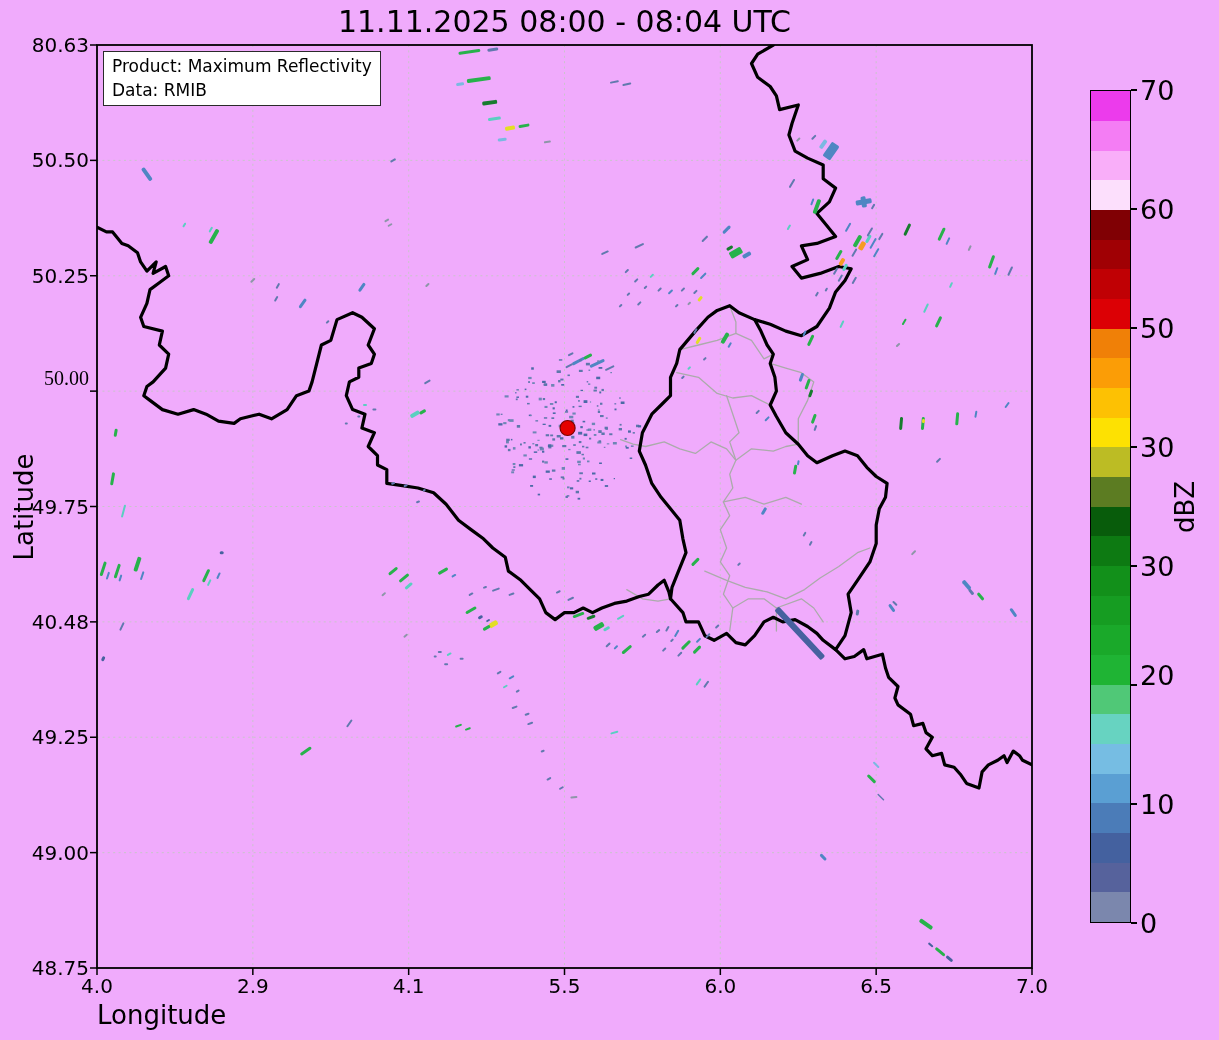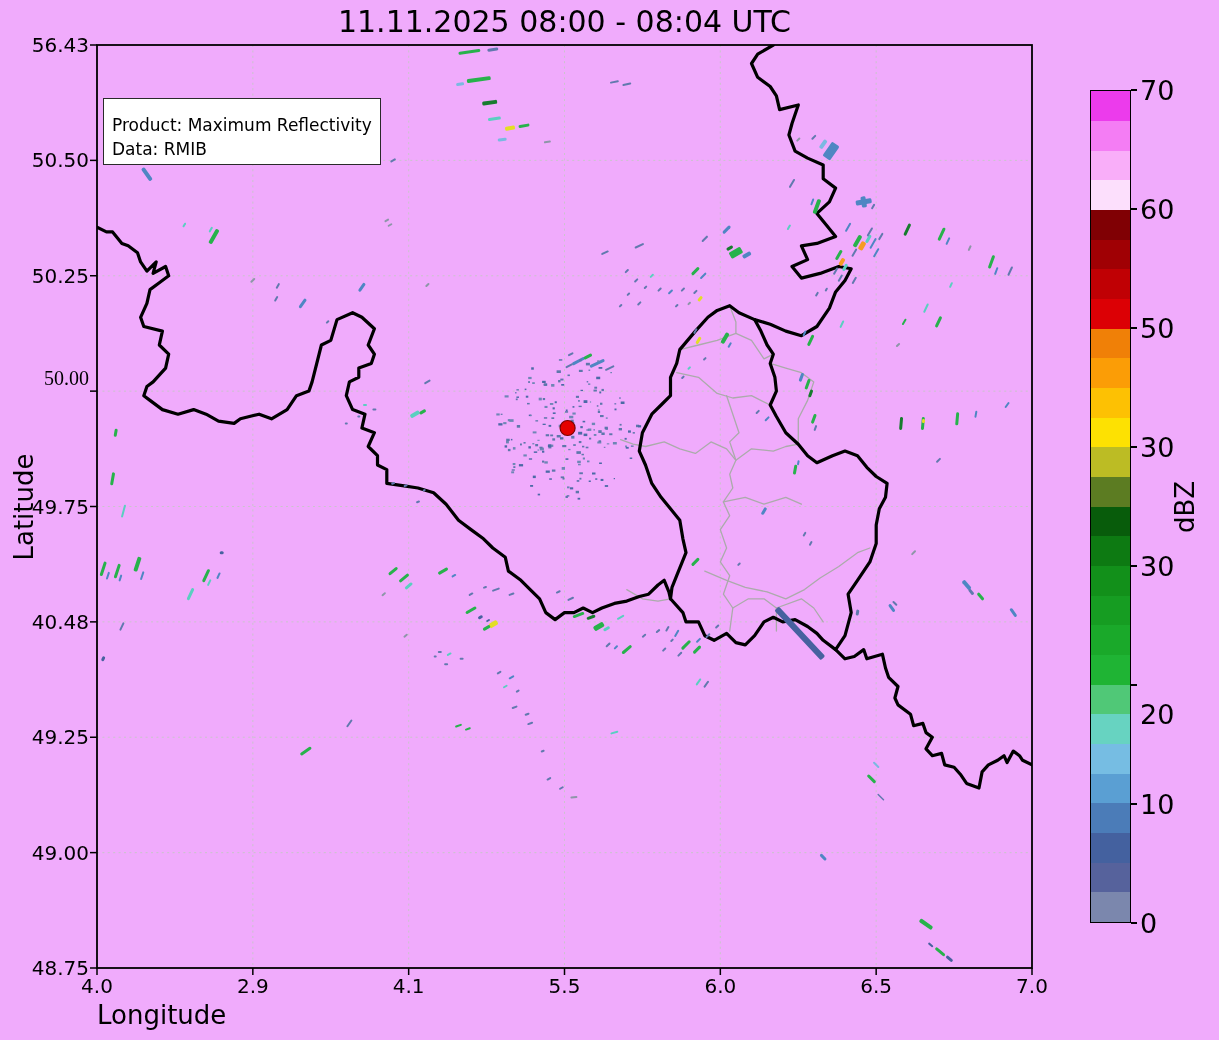--- a/index.html
+++ b/index.html
@@ -1,20 +1,20 @@
 <!DOCTYPE html>
 <html><head>
 <meta charset="utf-8">
 <style>
   html,body{margin:0;padding:0;background:#fff;}
   .fig{position:relative;width:1219px;height:1040px;background:#f0abfc;overflow:hidden;
        font-family:"DejaVu Sans","Liberation Sans",sans-serif;color:#000;}
   .title{position:absolute;left:97px;top:4px;width:935px;text-align:center;font-size:30px;}
   .prodbox{position:absolute;left:103px;top:51px;background:#fff;border:1.4px solid #2a2a2a;
-           padding:14px 8px 3px 8px;font-size:17px;line-height:1.42;white-space:nowrap;margin-top:47px;}
+           padding:2px 8px 3px 8px;font-size:17px;line-height:1.42;white-space:nowrap;}
   .xlabel{position:absolute;left:97px;top:1000px;width:935px;text-align:left;font-size:26px;}
   .ylabel{position:absolute;left:-42px;top:492px;width:132px;text-align:center;font-size:26px;
           transform:rotate(-90deg);}
   .cblabel{position:absolute;left:1143px;top:492px;width:84px;text-align:center;font-size:26px;
           transform:rotate(-90deg);}
   .ticklabel{position:absolute;font-size:20px;}
   .xtick{transform:translateX(-50%);top:974px;}
   .ytick{width:72px;left:17px;text-align:right;transform:translateY(-50%);}
   .cbtick{position:absolute;left:1140px;font-size:27px;transform:translateY(-50%);}
   .cbtickmark{position:absolute;left:1131px;width:6px;height:1.7px;background:#000;}
@@ -548,35 +548,35 @@
       <div class="cband" style="background: rgb(236, 59, 236);"></div>
     </div>
   <div class="cblabel">dBZ</div>
 <div class="ticklabel xtick" style="left: 97px;">4.0</div>
     <div class="ticklabel xtick" style="left: 252.833px;">2.9</div>
     <div class="ticklabel xtick" style="left: 408.667px;">4.1</div>
     <div class="ticklabel xtick" style="left: 564.5px;">5.5</div>
     <div class="ticklabel xtick" style="left: 720.333px;">6.0</div>
     <div class="ticklabel xtick" style="left: 876.167px;">6.5</div>
     <div class="ticklabel xtick" style="left: 1032px;">7.0</div>
-    <div class="ticklabel ytick" style="top: 45px;">56.43</div>
+    <div class="ticklabel ytick" style="top: 45px;">80.63</div>
     <div class="ticklabel ytick" style="top: 160.375px;">50.50</div>
     <div class="ticklabel ytick" style="top: 275.75px;">50.25</div>
     <div class="ticklabel ytick" style="top: 378px; font-family: Liberation Serif, serif;">50.00</div>
     <div class="ticklabel ytick" style="top: 506.5px;">49.75</div>
     <div class="ticklabel ytick" style="top: 621.875px;">40.48</div>
     <div class="ticklabel ytick" style="top: 737.25px;">49.25</div>
     <div class="ticklabel ytick" style="top: 852.625px;">49.00</div>
     <div class="ticklabel ytick" style="top: 968px;">48.75</div>
     <div class="cbtickmark" style="top: 922.15px;"></div>
     <div class="cbtick" style="top: 923px;">0</div>
     <div class="cbtickmark" style="top: 803.15px;"></div>
     <div class="cbtick" style="top: 804px;">10</div>
     <div class="cbtickmark" style="top: 684.15px;"></div>
-    <div class="cbtick" style="top: 714px;">20</div>
+    <div class="cbtick" style="top: 675px;">20</div>
     <div class="cbtickmark" style="top: 565.15px;"></div>
     <div class="cbtick" style="top: 566px;">30</div>
     <div class="cbtickmark" style="top: 446.15px;"></div>
     <div class="cbtick" style="top: 447px;">30</div>
     <div class="cbtickmark" style="top: 327.15px;"></div>
     <div class="cbtick" style="top: 328px;">50</div>
     <div class="cbtickmark" style="top: 208.15px;"></div>
     <div class="cbtick" style="top: 209px;">60</div>
     <div class="cbtickmark" style="top: 89.15px;"></div>
     <div class="cbtick" style="top: 90px;">70</div>

